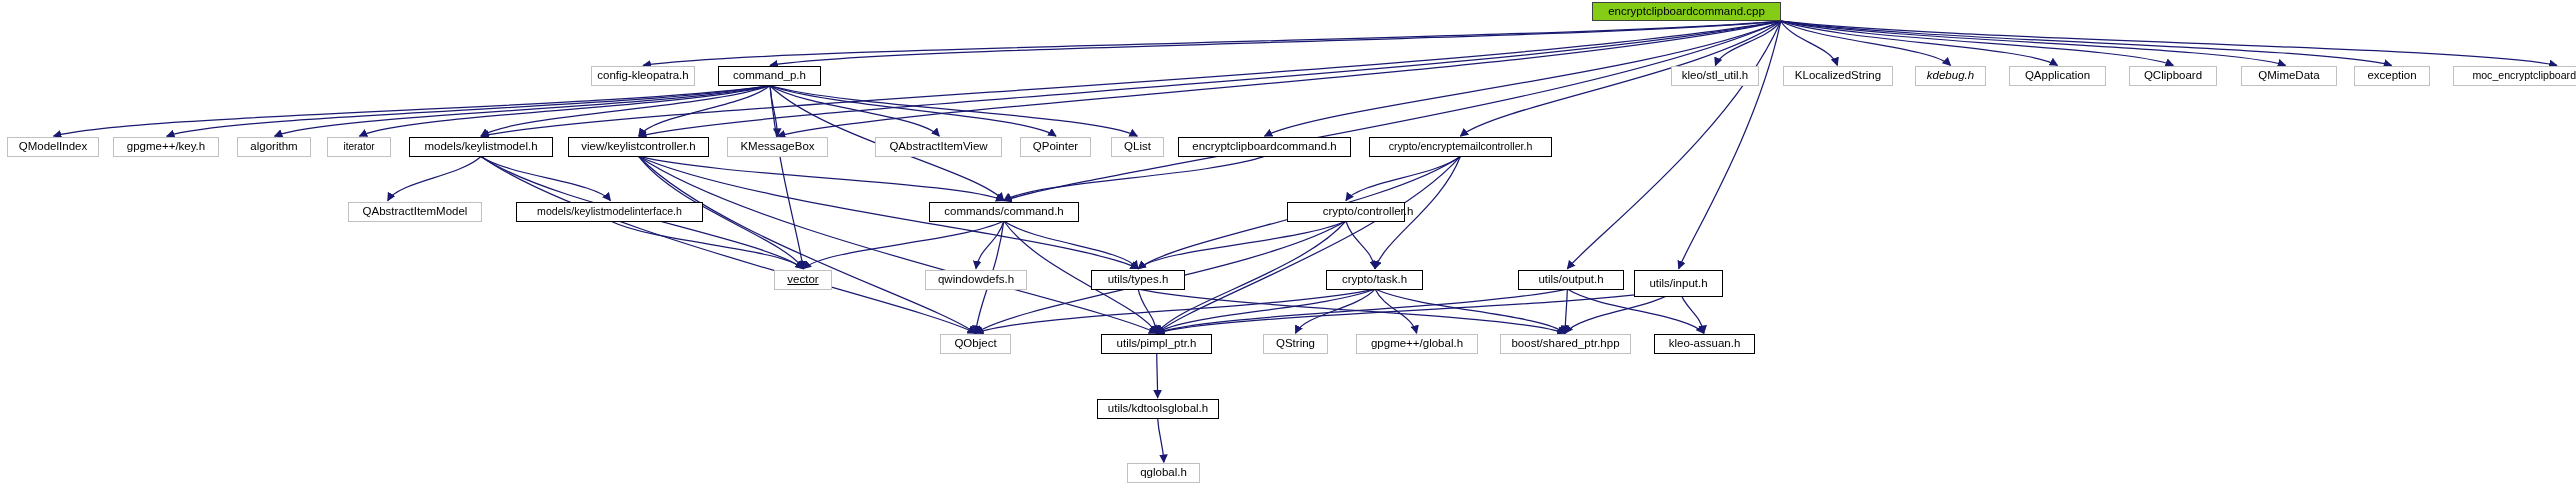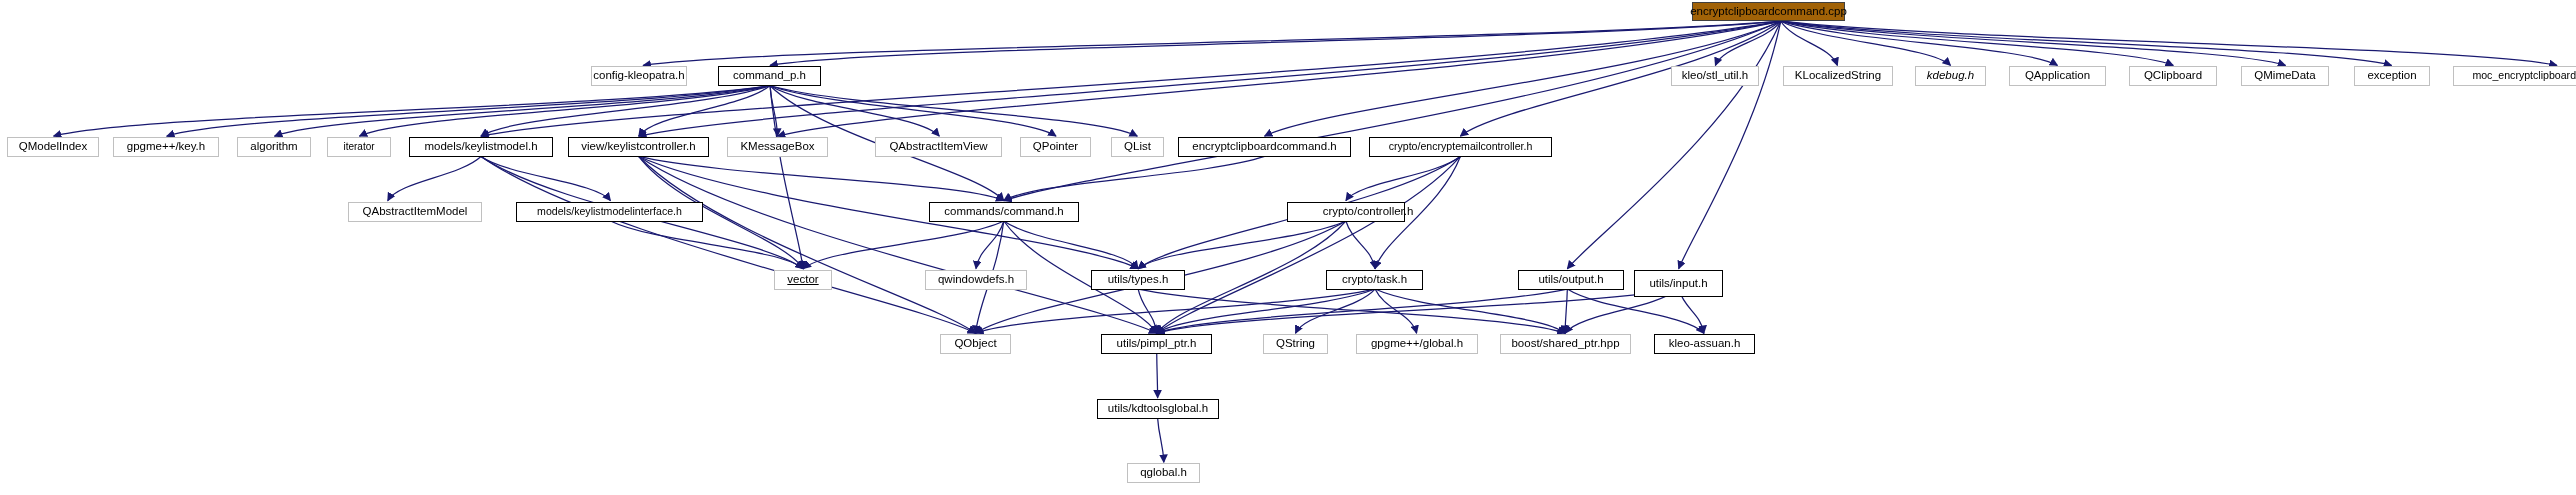--- a/index.html
+++ b/index.html
@@ -89,45 +89,45 @@
         <path d="M 1772.5 327 C 1771.92 349.95, 1770.3 355.05, 1770 377" fill="none" stroke="#191970" stroke-width="1.4" marker-end="url(#arrow)"></path>
         <path d="M 1772.5 327 C 1808.344 349.95, 1908.46 355.05, 1927 377" fill="none" stroke="#191970" stroke-width="1.4" marker-end="url(#arrow)"></path>
         <path d="M 1898.5 327 C 1761.504 349.95, 1378.86 355.05, 1308 377" fill="none" stroke="#191970" stroke-width="1.4" marker-end="url(#arrow)"></path>
         <path d="M 1898.5 327 C 1868.688 349.95, 1785.42 355.05, 1770 377" fill="none" stroke="#191970" stroke-width="1.4" marker-end="url(#arrow)"></path>
         <path d="M 1898.5 327 C 1905.112 349.95, 1923.58 355.05, 1927 377" fill="none" stroke="#191970" stroke-width="1.4" marker-end="url(#arrow)"></path>
         <path d="M 1308 400 C 1308.232 422.95, 1308.88 428.05, 1309 450" fill="none" stroke="#191970" stroke-width="1.4" marker-end="url(#arrow)"></path>
         <path d="M 1309 473 C 1310.624 495.95, 1315.16 501.05, 1316 523" fill="none" stroke="#191970" stroke-width="1.4" marker-end="url(#arrow)"></path>
       </g>
   </svg>
   <div id="node-layer">
-      <div class="node root" style="left: 1692px; top: 1.8px; width: 153px; height: 19.5px; font-size: 11.5px; background: #a16207;">
+      <div class="node root" style="left: 1592px; top: 1.8px; width: 189px; height: 19.5px; font-size: 11.5px; background: #84cc16;">
         <span class="lbl">encryptclipboardcommand.cpp</span>
       </div>
-      <div class="node plain" style="left: 591px; top: 66px; width: 96px; height: 19.5px; font-size: 11.5px; border-color: rgb(192, 192, 192);">
+      <div class="node plain" style="left: 591px; top: 66px; width: 104px; height: 19.5px; font-size: 11.5px; border-color: rgb(192, 192, 192);">
         <span class="lbl">config-kleopatra.h</span>
       </div>
       <div class="node bold" style="left: 718px; top: 66px; width: 103px; height: 19.5px; font-size: 11.5px; border-color: rgb(0, 0, 0);">
         <span class="lbl">command_p.h</span>
       </div>
       <div class="node plain" style="left: 1671px; top: 66px; width: 88px; height: 19.5px; font-size: 11.5px; border-color: rgb(192, 192, 192);">
         <span class="lbl">kleo/stl_util.h</span>
       </div>
       <div class="node plain" style="left: 1783px; top: 66px; width: 110px; height: 19.5px; font-size: 11.5px; border-color: rgb(192, 192, 192);">
         <span class="lbl">KLocalizedString</span>
       </div>
       <div class="node plain" style="left: 1915px; top: 66px; width: 71px; height: 19.5px; font-size: 11.5px; border-color: rgb(192, 192, 192); font-style: italic;">
         <span class="lbl">kdebug.h</span>
       </div>
       <div class="node plain" style="left: 2009px; top: 66px; width: 97px; height: 19.5px; font-size: 11.5px; border-color: rgb(192, 192, 192);">
         <span class="lbl">QApplication</span>
       </div>
       <div class="node plain" style="left: 2129px; top: 66px; width: 88px; height: 19.5px; font-size: 11.5px; border-color: rgb(192, 192, 192);">
         <span class="lbl">QClipboard</span>
       </div>
-      <div class="node plain" style="left: 2241px; top: 66px; width: 88px; height: 19.5px; font-size: 11.5px; border-color: rgb(192, 192, 192); align-items: center;">
+      <div class="node plain" style="left: 2241px; top: 66px; width: 96px; height: 19.5px; font-size: 11.5px; border-color: rgb(192, 192, 192); align-items: center;">
         <span class="lbl">QMimeData</span>
       </div>
       <div class="node plain" style="left: 2354px; top: 66px; width: 76px; height: 19.5px; font-size: 11.5px; border-color: rgb(192, 192, 192);">
         <span class="lbl">exception</span>
       </div>
       <div class="node plain" style="left: 2453px; top: 66px; width: 209px; height: 19.5px; font-size: 10.6px; border-color: rgb(192, 192, 192);">
         <span class="lbl">moc_encryptclipboardcommand.cpp</span>
       </div>
       <div class="node plain" style="left: 7px; top: 137px; width: 92px; height: 19.5px; font-size: 11.5px; border-color: rgb(192, 192, 192);">
         <span class="lbl">QModelIndex</span>

